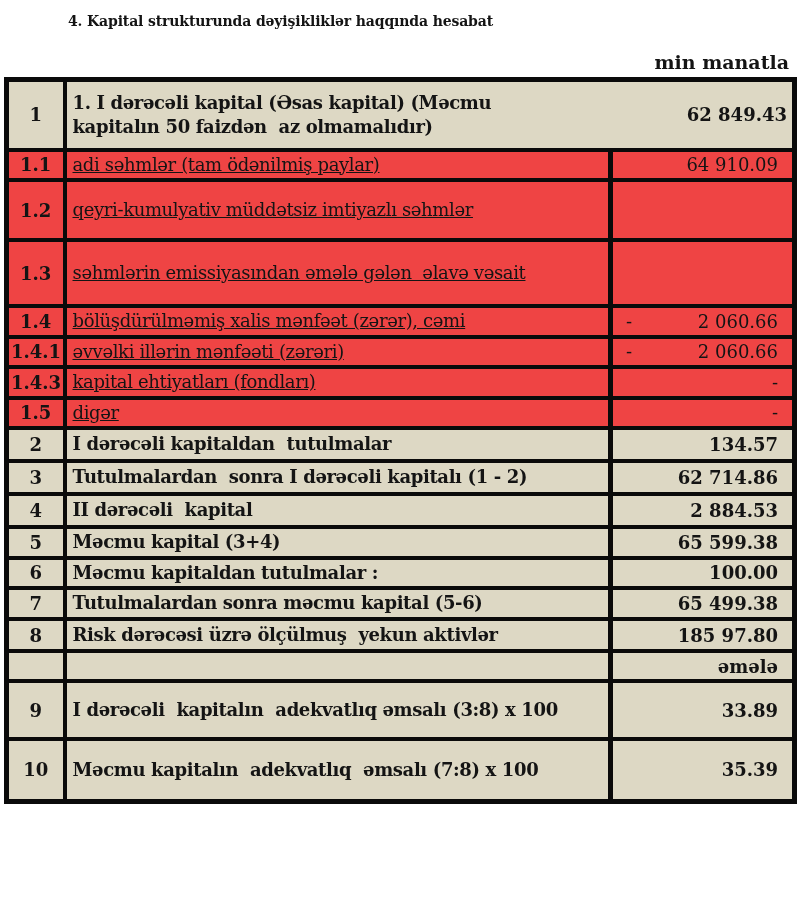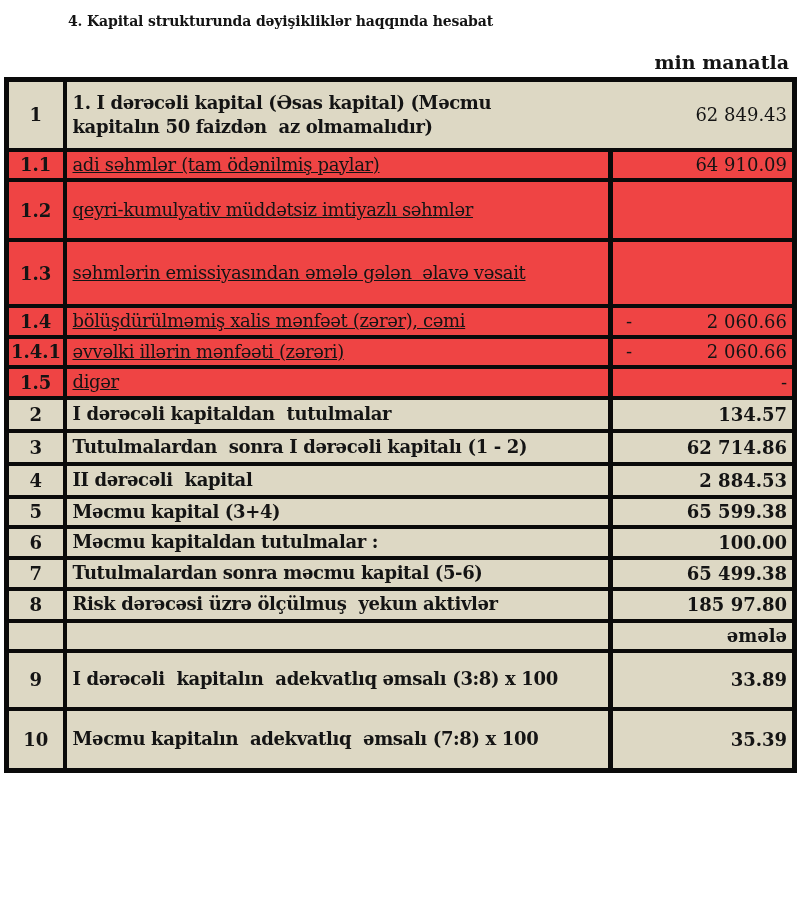--- a/index.html
+++ b/index.html
@@ -36,30 +36,30 @@
     overflow:hidden;
   }
   td.no{text-align:center;font-weight:bold;padding:0 2px;}
   td.label{
     padding:2px 6px;line-height:1.25;
     white-space:pre-wrap;letter-spacing:-0.02em;
   }
   td.value{padding:0;border-left-width:5px;}
   .vwrap{
     display:flex;justify-content:flex-end;align-items:center;
-    padding:0 5px 0 13px;min-height:100%;
+    padding:0 14px 0 13px;min-height:100%;
   }
   .sign{margin-right:auto;}
   td.mergedcell{padding:0;}
   .mwrap{display:flex;align-items:center;}
   .mlabel{
     flex:1;padding:2px 6px;line-height:1.3;
     white-space:pre-wrap;font-weight:bold;letter-spacing:-0.02em;
   }
-  .mvalue{padding-right:5px;text-align:right;font-weight:normal;white-space:nowrap;}
+  .mvalue{padding-right:5px;text-align:right;font-weight:bold;white-space:nowrap;}
   tr.shaded td{background:var(--shaded);}
   tr.shaded td.label{font-weight:bold;}
   tr.shaded .vwrap{font-weight:bold;}
   tr.white td{background:#ef4444;}
   tr.white td.label{font-weight:normal;text-decoration:underline;}
   tr.white .vwrap{font-weight:normal;}
   .val,.sign{white-space:nowrap;}
 </style>
 </head>
 <body>
@@ -127,20 +127,30 @@
         <tr class="white" style="height: 30px;">
           <td class="no">1.4.1</td>
           <td class="label">əvvəlki illərin mənfəəti (zərəri)</td>
           <td class="value">
             <div class="vwrap">
               <span class="sign">-</span>
               <span class="val">2 060.66</span>
             </div>
           </td>
         </tr>
+        <tr class="white" style="height: 28px;">
+          <td class="no">1.4.3</td>
+          <td class="label">kapital ehtiyatları (fondları)</td>
+          <td class="value">
+            <div class="vwrap">
+              <span class="sign"></span>
+              <span class="val">-</span>
+            </div>
+          </td>
+        </tr>
         <tr class="white" style="height: 30px;">
           <td class="no">1.5</td>
           <td class="label">digər</td>
           <td class="value">
             <div class="vwrap">
               <span class="sign"></span>
               <span class="val">-</span>
             </div>
           </td>
         </tr>

